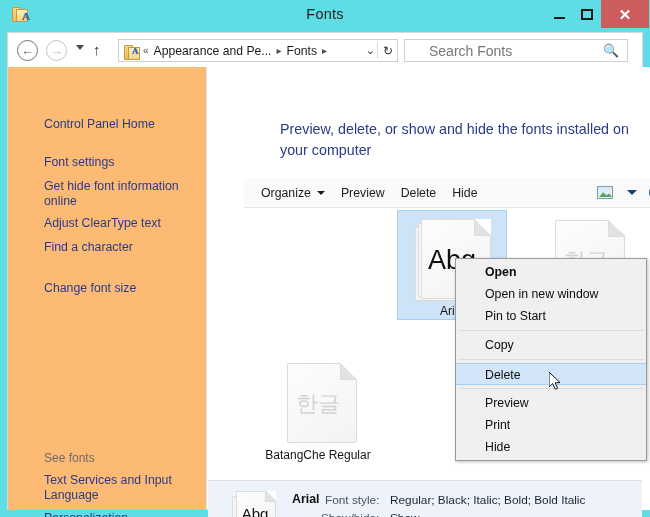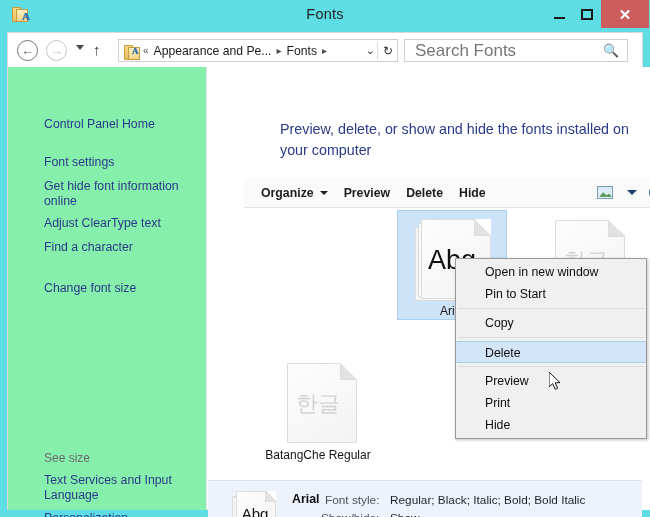--- a/index.html
+++ b/index.html
@@ -90,33 +90,33 @@
   #addr-split { position: absolute; right: 19px; top: 2px; bottom: 2px; width: 1px; background: #dcdcdc; }
   #addr-refresh { position: absolute; right: 4px; font-size: 12px; color: #2e2e2e; }
 
   #searchbox {
     position: absolute; left: 396px; top: 6px;
     width: 224px; height: 23px;
     border: 1px solid #cfcfcf; background: #fff;
     display: flex; align-items: center;
   }
   #search-input {
-    border: 0; outline: 0; width: 192px; margin-left: 8px;
-    font-size: 17px; color: #0f766e;
+    border: 0; outline: 0; width: 192px; margin-left: 22px;
+    font-size: 14px; color: #0f766e;
     font-family: "Liberation Sans", sans-serif;
     background: transparent;
   }
   #search-input::placeholder { color: #767676; }
   #search-icon { position: absolute; right: 7px; font-size: 13px; color: #2a2a2a; }
 
   
   #leftpane {
     position: absolute; left: 0; top: 34px;
     width: 199px; height: 443px;
-    background: #86efac;
+    background: #fdba74;
     border-right: 1px solid #e3e3e3;
   }
   .sidelink {
     position: absolute; left: 36px;
     font-size: 12.3px; color: #2a3b87; line-height: 15px;
     width: 160px; cursor: pointer;
   }
   #sl-home    { top: 50px; }
   #sl-fset    { top: 88px; }
   #sl-getmore { top: 112px; }
@@ -139,21 +139,21 @@
 
   
   #cmdbar {
     position: absolute; left: 0; top: 111px;
     width: 434px; height: 30px;
     background: #fafafa; border-bottom: 1px solid #e5e5e5;
     display: flex; align-items: center;
   }
   .cmd {
     font-size: 12.3px; color: #1c1c1c; padding: 3px 8px; cursor: default;
-    display: flex; align-items: center; gap: 6px; white-space: nowrap; font-weight: bold;
+    display: flex; align-items: center; gap: 6px; white-space: nowrap;
   }
   #cmd-organize { margin-left: 9px; }
   .cmd .caret { width: 0; height: 0;
       border-left: 4px solid transparent; border-right: 4px solid transparent;
       border-top: 4.5px solid #1c1c1c; }
   #viewicon {
     position: absolute; left: 353px; top: 8px; width: 16px; height: 13px;
     background: linear-gradient(#d6e8f5,#eaf4fb); border: 1px solid #7a9cb5;
     overflow: hidden;
   }
@@ -358,21 +358,21 @@
       </div>
     </div>
 
     <div id="leftpane">
       <div class="sidelink" id="sl-home">Control Panel Home</div>
       <div class="sidelink" id="sl-fset">Font settings</div>
       <div class="sidelink" id="sl-getmore">Get hide font information online</div>
       <div class="sidelink" id="sl-clear">Adjust ClearType text</div>
       <div class="sidelink" id="sl-findch">Find a character</div>
       <div class="sidelink" id="sl-size">Change font size</div>
-      <div id="see-also">See size</div>
+      <div id="see-also">See fonts</div>
       <div class="sidelink" id="sl-textsvc">Text Services and Input Language</div>
       <div class="sidelink" id="sl-person">Personalization</div>
     </div>
 
     <div id="rightpane">
       <div id="headline">Preview, delete, or show and hide the fonts installed on your computer</div>
 
       <div id="cmdbar">
         <div class="cmd" id="cmd-organize">
           <span>Organize</span>
@@ -440,20 +440,21 @@
       <div id="st-lbl1">Font style:</div>
       <div id="st-val1">Regular; Black; Italic; Bold; Bold Italic</div>
       <div id="st-lbl2">Show/hide:</div>
       <div id="st-val2">Show</div>
       <div id="watermark">@51CTO博客</div>
     </div>
 
   </div>
 
   <div id="ctxmenu">
+    <div class="mitem bold">Open</div>
     <div class="mitem">Open in new window</div>
     <div class="mitem">Pin to Start</div>
     <div class="msep"></div>
     <div class="mitem">Copy</div>
     <div class="msep"></div>
     <div class="mitem hl">Delete</div>
     <div class="msep"></div>
     <div class="mitem">Preview</div>
     <div class="mitem">Print</div>
     <div class="mitem">Hide</div>

